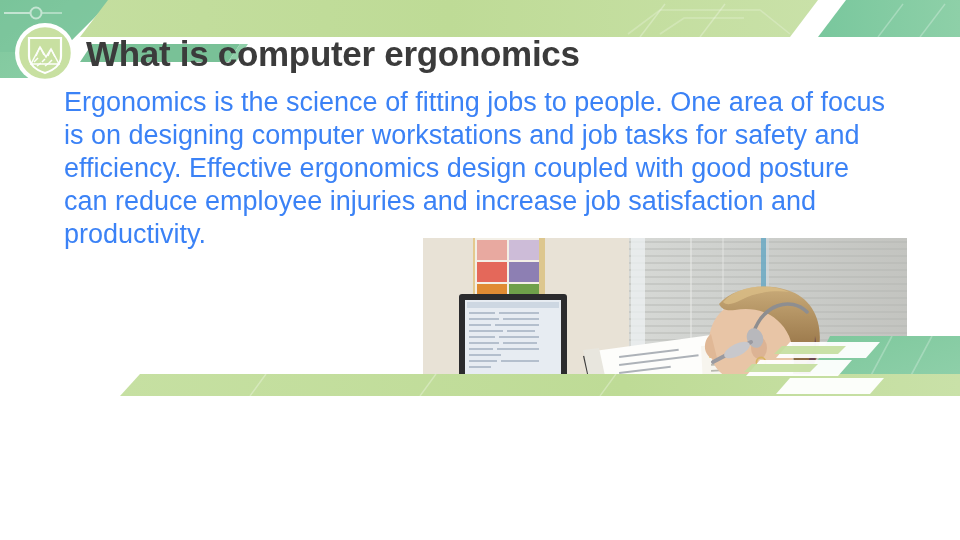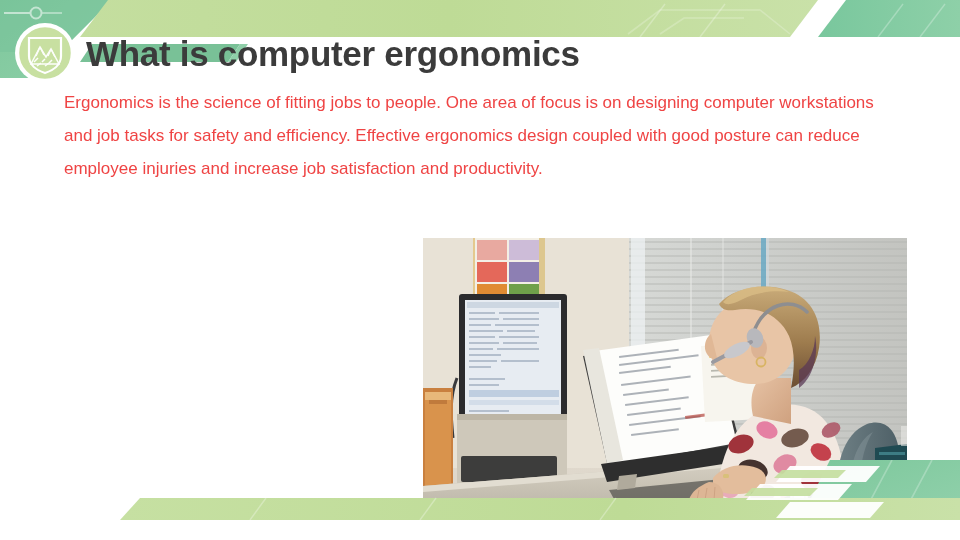--- a/index.html
+++ b/index.html
@@ -12,21 +12,21 @@
     height: 540px;
     overflow: hidden;
     font-family: "Liberation Sans", sans-serif;
     position: relative;
   }
 
   .slide {
     position: absolute;
     inset: 0;
     width: 960px;
-    height: 520px;
+    height: 396px;
     background: #ffffff;
     overflow: hidden;
   }
 
   
   .deco-header {
     position: absolute;
     left: 0; top: 0;
     width: 960px; height: 120px;
     pointer-events: none;
@@ -54,23 +54,23 @@
     line-height: 46px;
     white-space: nowrap;
   }
 
   
   .body-text {
     position: absolute;
     left: 64px;
     top: 86px;
     width: 832px;
-    font-size: 17px;
+    font-size: 27px;
     line-height: 33px;
-    color: #ef4444;
+    color: #3b82f6;
   }
 
   
   .photo {
     position: absolute;
     left: 423px;
     top: 238px;
     width: 484px;
     height: 270px;
     overflow: hidden;

